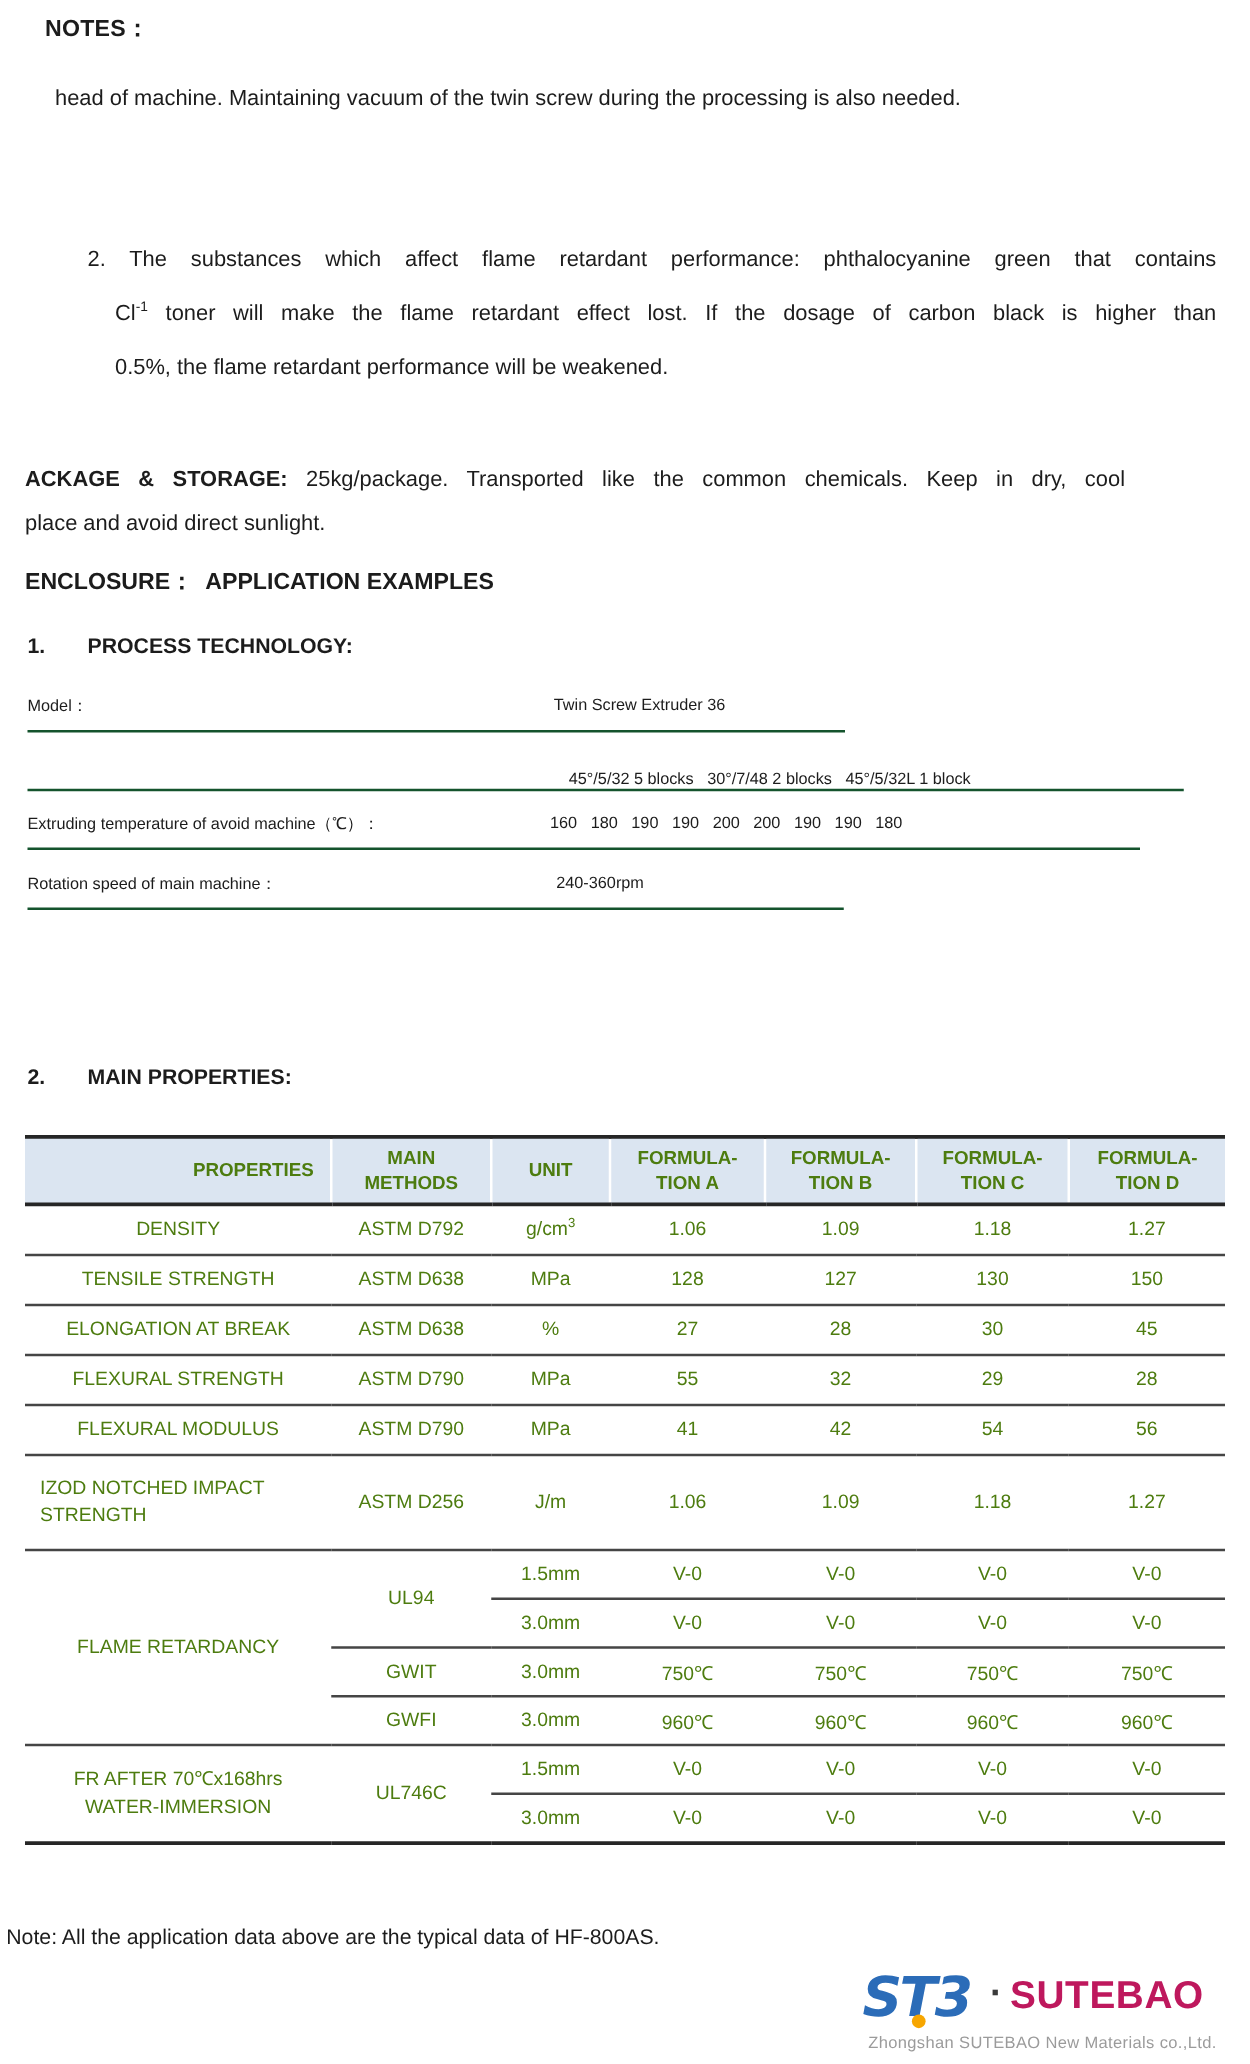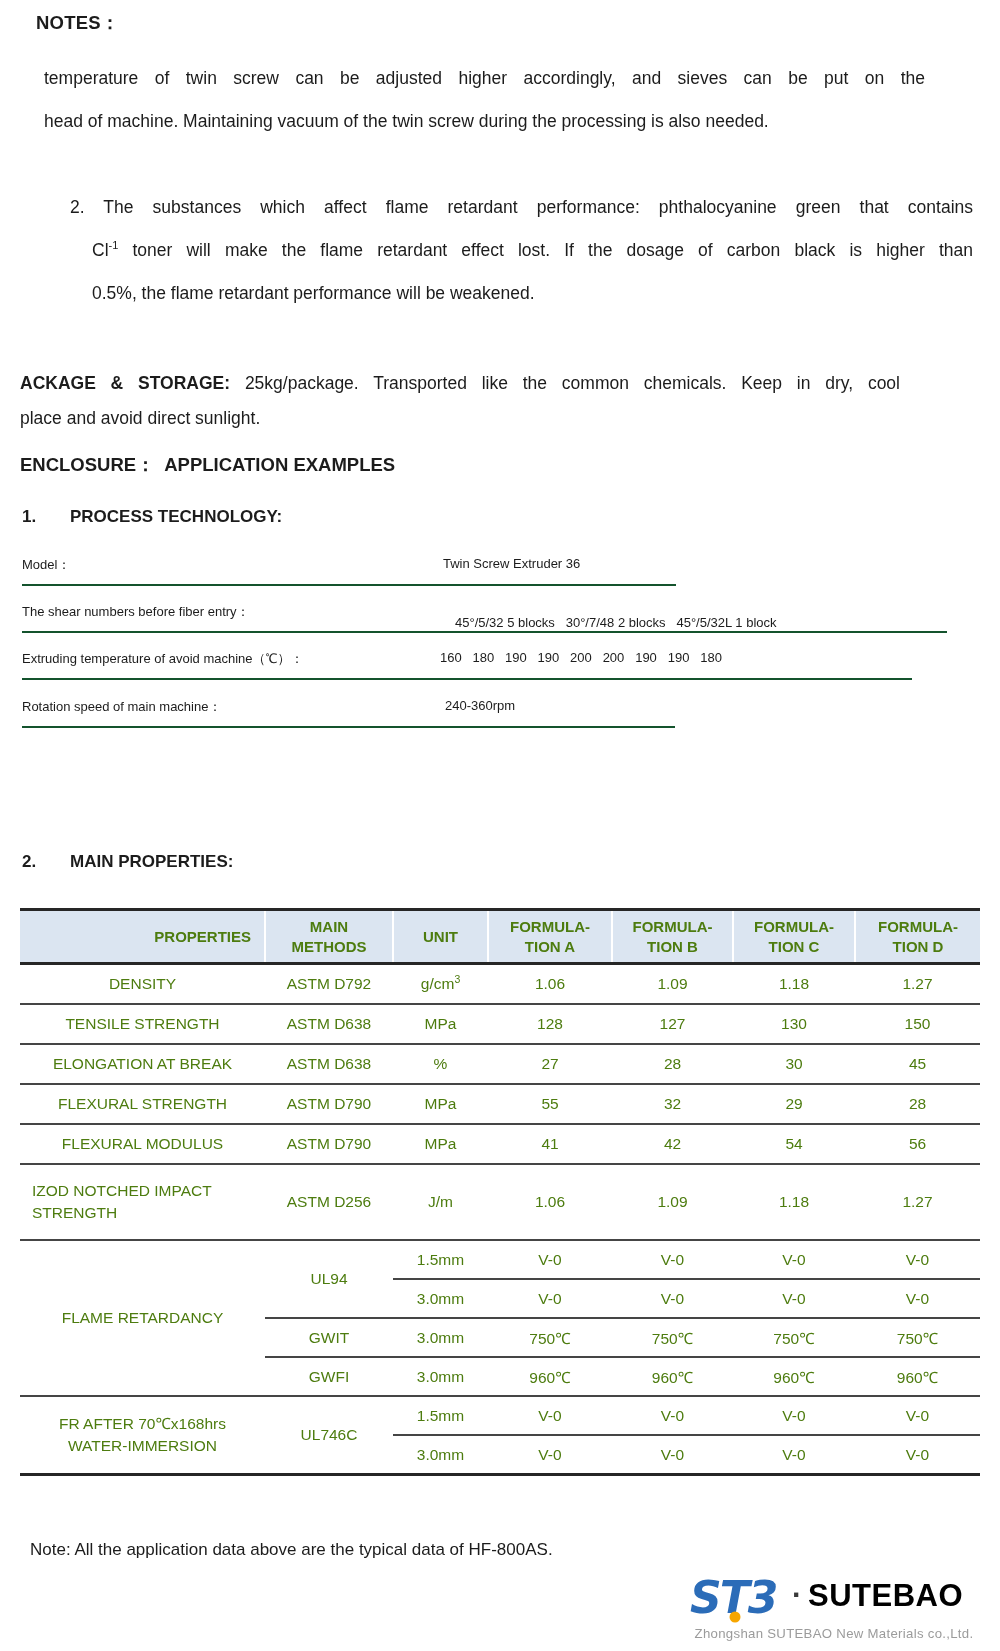--- a/index.html
+++ b/index.html
@@ -66,41 +66,40 @@
     text-align:center;vertical-align:middle;padding:2px 0;
   }
   tr.r-std td{height:34px;}
   tr.r-izod td{height:70px;}
   tr.r-sub td{height:33px;}
   td.c-prop{text-align:right;padding-right:13px;white-space:pre-line;line-height:1.45;}
   td.c-prop.left{text-align:left;padding-left:12px;padding-right:0;}
   td.c-prop.center{text-align:center;padding-right:0;}
   .usup{font-size:10.5px;vertical-align:super;line-height:0;}
   
-  .note-line{position:absolute;left:30px;top:1540px;font-size:17px;}
+  .note-line{position:absolute;left:5px;top:1540px;font-size:17px;}
   
   .logo{position:absolute;left:688px;top:1572px;width:292px;}
   .logo-row{display:flex;align-items:center;height:52px;}
   .logo-mark{flex:0 0 auto;}
   .logo-sep{font-size:30px;font-weight:bold;color:#3a3a3a;margin:0 6px 6px 2px;}
-  .logo-brand{font-size:31px;font-weight:bold;color:#000000;letter-spacing:.5px;margin-bottom:4px;}
+  .logo-brand{font-size:31px;font-weight:bold;color:#be185d;letter-spacing:.5px;margin-bottom:4px;}
   .logo-subtitle{
     font-size:13.2px;color:#9b9b9b;letter-spacing:.3px;
     margin-top:2px;text-align:center;white-space:nowrap;
   }
 </style>
 </head>
 <body>
 
 <div class="page">
 
   <div class="notes-heading">NOTES：</div>
 
   <div class="para" style="top:57px;">
-    <div class="jline w2 indent">temperature of twin screw can be adjusted higher accordingly, and sieves can be put on the</div>
     <div class="indent">head of machine. Maintaining vacuum of the twin screw during the processing is also needed.</div>
   </div>
 
   <div class="para" style="top:186px;margin-left:48px;">
     <div class="jline w1">2. The substances which affect flame retardant performance: phthalocyanine green that contains</div>
     <div class="jline w2 indent"><span>Cl</span><sup class="sup">-1</sup><span> toner will make the flame retardant effect lost. If the dosage of carbon black is higher than</span></div>
     <div class="indent">0.5%, the flame retardant performance will be weakened.</div>
   </div>
 
   <div class="package">
@@ -112,21 +111,20 @@
 
   <div class="sec-heading" style="top:507px;">
     <span class="sec-num">1.</span><span>PROCESS TECHNOLOGY:</span>
   </div>
 
   <div class="proc-line" style="top:552px;width:654px;">
     <span class="proc-label">Model：</span>
     <span class="proc-value" style="left:421px;">Twin Screw Extruder 36</span>
   </div>
   <div class="proc-line" style="top:599px;width:925px;">
-    <span class="proc-label">The shear numbers before fiber entry：</span>
     <span class="proc-value" style="left:433px;margin-top:12px;">45°/5/32 5 blocks   30°/7/48 2 blocks   45°/5/32L 1 block</span>
   </div>
   <div class="proc-line" style="top:646px;width:890px;">
     <span class="proc-label">Extruding temperature of avoid machine（℃）：</span>
     <span class="proc-value" style="left:418px;">160   180   190   190   200   200   190   190   180</span>
   </div>
   <div class="proc-line" style="top:694px;width:653px;">
     <span class="proc-label">Rotation speed of main machine：</span>
     <span class="proc-value" style="left:423px;">240-360rpm</span>
   </div>

